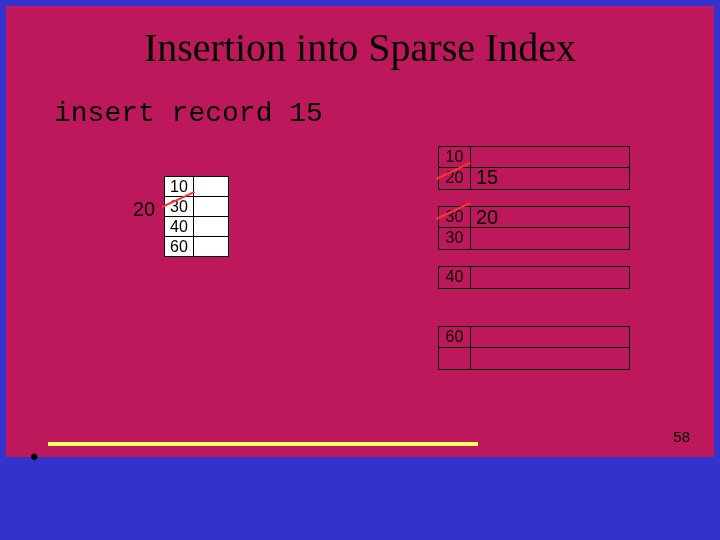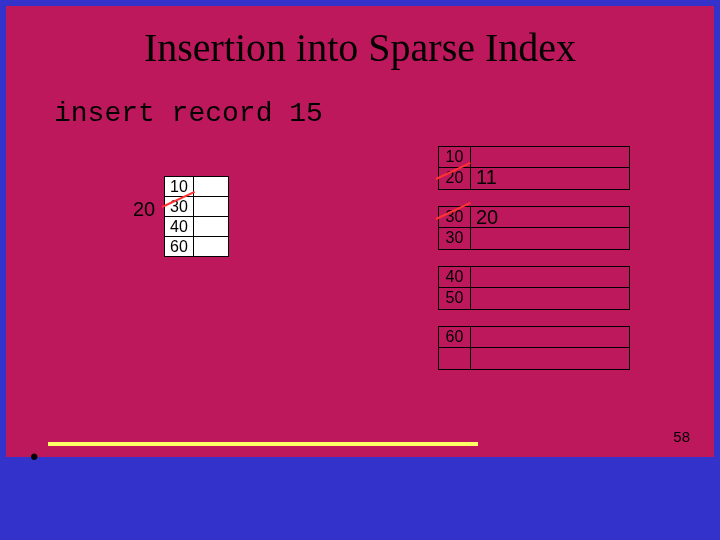--- a/index.html
+++ b/index.html
@@ -48,42 +48,38 @@
     <div class="drow">
         <div class="dkey">10</div>
         <div class="dval"></div>
       </div>
     <div class="drow">
         <div class="dkey">20</div>
         <div class="dval"></div>
       </div>
   </div>
   <div class="strike" style="left:430px;top:172px;width:38px;transform:rotate(-25deg)"></div>
-  <div class="datanew" style="left:470px;top:160px">11</div>
+  <div class="datanew" style="left:470px;top:160px">15</div>
 
   <div class="dblock" style="left:432px;top:200px">
     <div class="drow">
         <div class="dkey">30</div>
         <div class="dval"></div>
       </div>
     <div class="drow">
         <div class="dkey">30</div>
         <div class="dval"></div>
       </div>
   </div>
   <div class="strike" style="left:430px;top:212px;width:38px;transform:rotate(-25deg)"></div>
   <div class="datanew" style="left:470px;top:200px">20</div>
 
   <div class="dblock" style="left:432px;top:260px">
     <div class="drow">
         <div class="dkey">40</div>
-        <div class="dval"></div>
-      </div>
-    <div class="drow">
-        <div class="dkey">50</div>
         <div class="dval"></div>
       </div>
   </div>
 
   <div class="dblock" style="left:432px;top:320px">
     <div class="drow">
         <div class="dkey">60</div>
         <div class="dval"></div>
       </div>
     <div class="drow">

